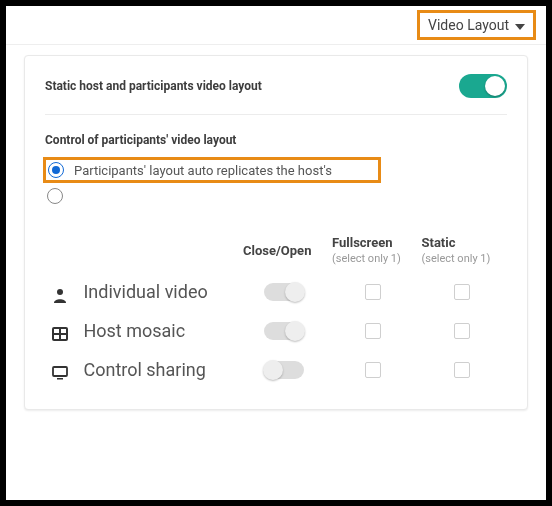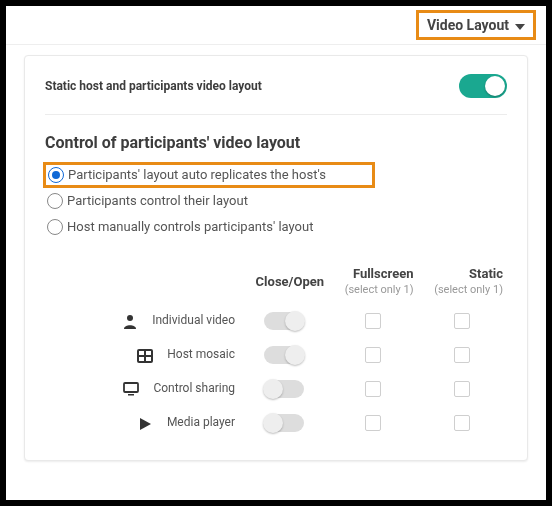--- a/index.html
+++ b/index.html
@@ -2,53 +2,53 @@
 <html><head>
 <meta charset="utf-8">
 <style>
   html,body{margin:0;padding:0}
   body{font-family:-apple-system,"Segoe UI",Roboto,Helvetica,Arial,sans-serif;
        background:#fff;color:#333;font-size:14px;
        width:552px;height:506px;box-sizing:border-box;
        border:6px solid #000}
   .topbar{height:38px;display:flex;justify-content:flex-end;align-items:center;
           padding:0 10px;border-bottom:1px solid #eee}
-  .dropdown{display:flex;align-items:center;gap:6px;font-weight:700;
+  .dropdown{display:flex;align-items:center;gap:6px;font-weight:400;
             color:#444;padding:4px 8px;border:3px solid #e88b16;cursor:pointer}
   .dropdown svg{margin-top:1px}
   .panel{margin:10px 18px 18px 18px;background:#fff;border:1px solid #e9e9e9;
          border-radius:4px;box-shadow:0 1px 2px rgba(0,0,0,.08);
          padding:18px 20px 20px 20px}
   .row-toggle{display:flex;align-items:center;justify-content:space-between;
               padding-bottom:16px;border-bottom:1px solid #ececec}
   .row-toggle .lbl{font-weight:700;color:#3d3d3d;font-size:12px}
   
   .switch{position:relative;width:48px;height:24px;border-radius:12px;
           background:#1aa890;cursor:pointer}
   .switch .knob{position:absolute;width:20px;height:20px;border-radius:50%;
                 background:#fff;top:2px;right:2px;
                 box-shadow:0 1px 2px rgba(0,0,0,.3)}
-  .section-title{font-weight:700;color:#3d3d3d;font-size:16px;
+  .section-title{font-weight:700;color:#3d3d3d;font-size:12px;
                  margin:18px 0 10px 0}
-  .radio-row{display:flex;gap:4px;padding:5px 0 5px 2px;
+  .radio-row{display:flex;align-items:center;gap:10px;padding:5px 0 5px 2px;
              cursor:pointer;color:#555;font-size:13px}
   .hl{border:3px solid #e88b16;padding:2px 46px 2px 2px;margin-left:-2px;
       box-sizing:border-box;width:fit-content}
   .radio{width:14px;height:14px;border-radius:50%;border:1.5px solid #888;
          display:inline-flex;align-items:center;justify-content:center;
          flex:0 0 auto}
   .radio.checked{border-color:#1169d6}
   .radio.checked::after{content:"";width:8px;height:8px;border-radius:50%;
                         background:#1169d6}
   
   table{width:100%;border-collapse:collapse;margin-top:18px}
-  th,td{padding:8px 4px;text-align:right}
+  th,td{padding:8px 4px;text-align:left}
   th{font-size:13px;color:#444}
   th .sub{display:block;font-weight:400;font-size:11px;color:#999;margin-top:2px}
-  td.feature{text-align:right;color:#555;font-size:12px}
+  td.feature{text-align:left;color:#555;font-size:18px}
   td.feature .ic{display:inline-block;width:22px;text-align:center;color:#333;
                  margin-right:8px;vertical-align:middle}
   td.feature .ic svg{vertical-align:middle}
   
   .pill{position:relative;width:40px;height:18px;border-radius:10px;
         background:#ddd;margin:0 auto;cursor:pointer}
   .pill .k{position:absolute;width:20px;height:20px;border-radius:50%;
            background:#eee;top:-1px;box-shadow:0 1px 2px rgba(0,0,0,.25)}
   .pill.on .k{right:-1px}
   .pill.off .k{left:-1px}
@@ -79,25 +79,20 @@
   </div>
 
   <div class="section-title">Control of participants' video layout</div>
 
   <div class="hl radio-row">
     <span class="radio checked"></span>
     <span>Participants' layout auto replicates the host's</span>
   </div>
   <div class="radio-row">
     <span class="radio"></span>
-    <span>Participants control their layout</span>
-  </div>
-  <div class="radio-row">
-    <span class="radio"></span>
-    <span>Host manually controls participants' layout</span>
   </div>
 
   <table>
     <thead>
       <tr>
         <th style="width:42%"></th>
         <th>
           <span>Close/Open</span>
         </th>
         <th>
@@ -173,37 +168,16 @@
               <div class="k"></div>
             </div>
           </td>
         <td>
             <div class="chk"></div>
           </td>
         <td>
             <div class="chk"></div>
           </td>
       </tr>
-      <tr>
-        <td class="feature">
-          <span class="ic">
-            <svg width="14" height="14" viewBox="0 0 14 14">
-              <path d="M2 1 L13 7 L2 13 Z" fill="#333"></path>
-              </svg>
-          </span>
-          <span>Media player</span>
-        </td>
-        <td>
-            <div class="pill off">
-              <div class="k"></div>
-            </div>
-          </td>
-        <td>
-            <div class="chk"></div>
-          </td>
-        <td>
-            <div class="chk"></div>
-          </td>
-      </tr>
     </tbody>
   </table>
 
 </div>
 
 </body></html>

